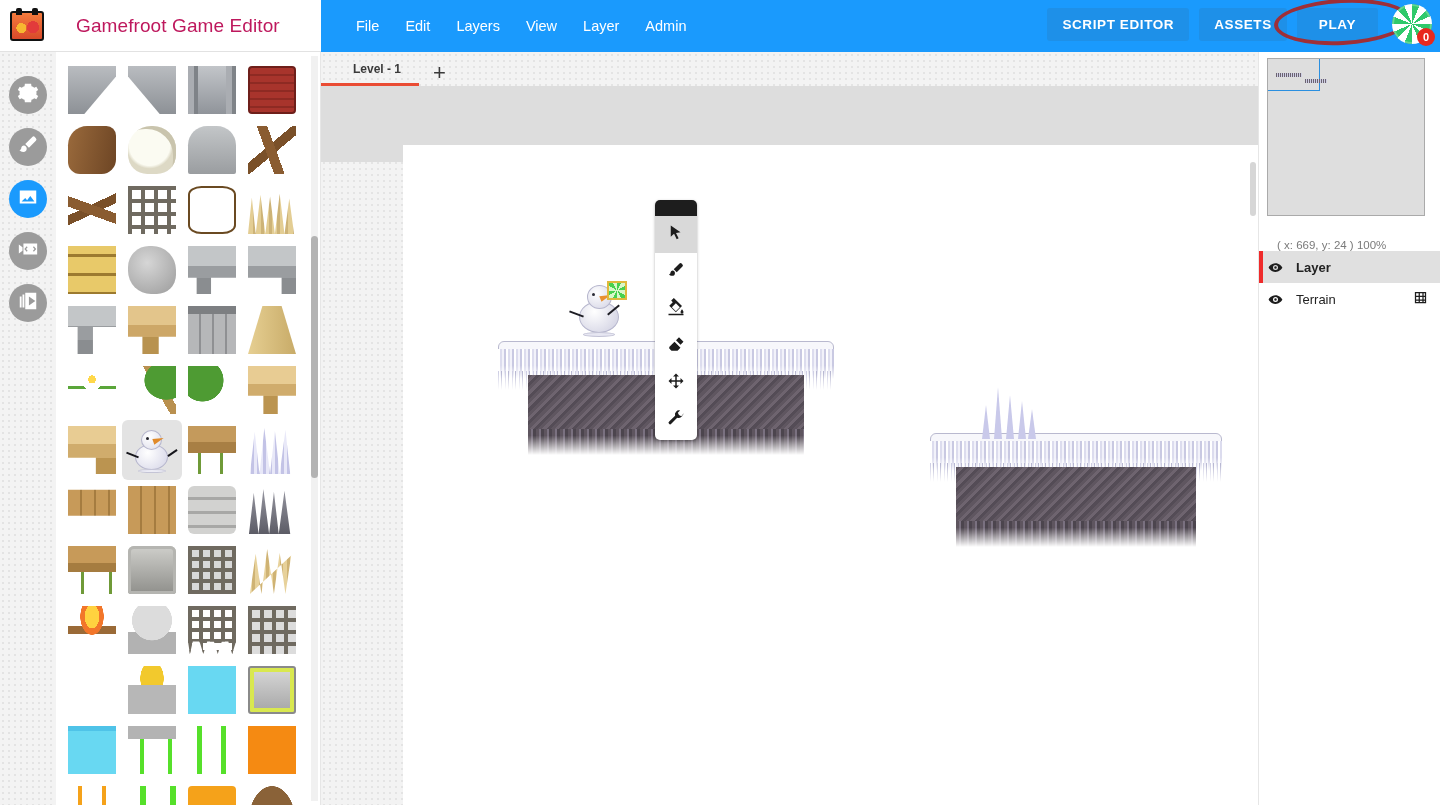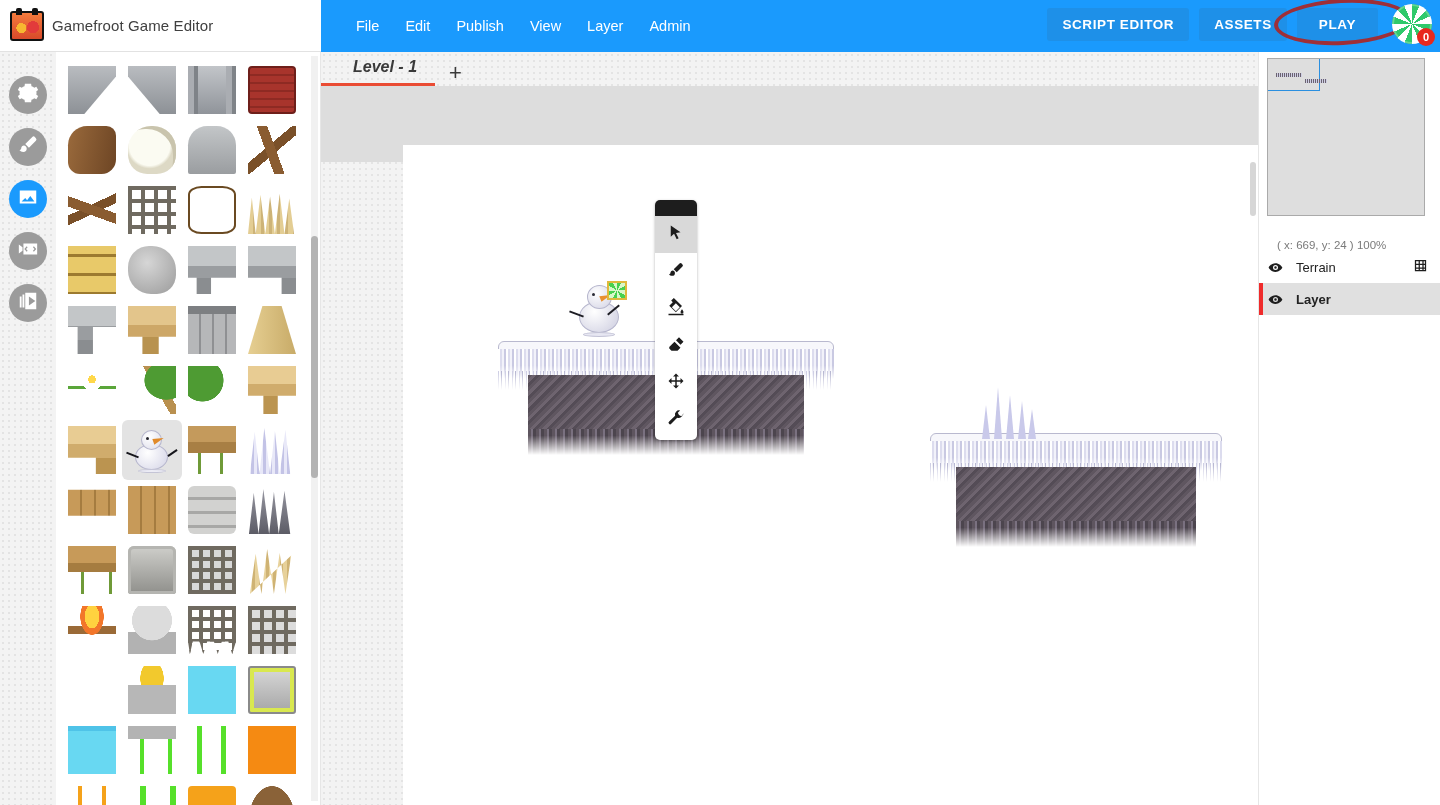--- a/index.html
+++ b/index.html
@@ -31,21 +31,21 @@
   }
   #logo:before {
     content: ""; position: absolute; left: 4px; top: -5px; width: 6px; height: 7px;
     background: #111; border-radius: 2px 2px 0 0;
   }
   #logo:after {
     content: ""; position: absolute; right: 4px; top: -5px; width: 6px; height: 7px;
     background: #111; border-radius: 2px 2px 0 0;
   }
   #brand-title {
-    margin-left: 8px; font-size: 15px; color: #404040; letter-spacing: .1px;
+    margin-left: 32px; font-size: 19px; color: #be185d; letter-spacing: .1px;
   }
   #headbar {
     flex: 1; background: #1a9afd; display: flex; align-items: center;
     position: relative;
   }
   #menu { display: flex; align-items: center; margin-left: 22px; }
   .menu-item {
     color: #fff; font-size: 14.5px; padding: 6px 13px; cursor: pointer;
     white-space: nowrap;
   }
@@ -126,22 +126,22 @@
     position: absolute; left: 321px; top: 52px; width: 937px; height: 753px;
     background: #f3f3f3;
     background-image: radial-gradient(#e4e4e4 1px, transparent 1px);
     background-size: 6px 6px;
   }
   #tabstrip {
     position: absolute; left: 0; top: 0; width: 937px; height: 34px;
     display: flex; align-items: flex-end;
   }
   #tab-level {
-    font-size: 16px; color: #3a3a3a; font-weight: bold;
-    padding: 0 18px 7px 32px; border-bottom: 3px solid #ea4c34; cursor: pointer; font-style: italic;
+    font-size: 12px; color: #3a3a3a; font-weight: bold;
+    padding: 0 18px 7px 32px; border-bottom: 3px solid #ea4c34; cursor: pointer;
   }
   #tab-add {
     font-size: 22px; color: #3a3a3a; padding: 0 14px 2px 14px; cursor: pointer;
     line-height: 1;
   }
   #editor-bg {
     position: absolute; left: 0; top: 34px; width: 937px; height: 76px;
     background: #dddddd;
   }
   #canvas-wrap {
@@ -298,21 +298,21 @@
 
 <div id="header">
   <div id="brand">
     <div id="logo"></div>
     <div id="brand-title">Gamefroot Game Editor</div>
   </div>
   <div id="headbar">
     <div id="menu">
         <div class="menu-item">File</div>
         <div class="menu-item">Edit</div>
-        <div class="menu-item">Publish</div>
+        <div class="menu-item">Layers</div>
         <div class="menu-item">View</div>
         <div class="menu-item">Layer</div>
         <div class="menu-item">Admin</div>
       </div>
     <div id="head-actions">
       <button class="head-btn">SCRIPT EDITOR</button>
       <button class="head-btn">ASSETS</button>
       <div id="play-wrap">
         <button class="head-btn">PLAY</button>
         <div id="play-annotation"></div>
@@ -609,33 +609,33 @@
     <div id="minimap">
       <div id="viewport-rect"></div>
       <div class="mini-plat" style="left:8px;top:14px;width:26px;"></div>
       <div class="mini-plat" style="left:37px;top:20px;width:22px;"></div>
     </div>
     <div id="coords">( x: 669, y: 24 ) 100%</div>
   </div>
 
 
   <div id="layers-list">
+      <div class="layer-row selected">
+        <div class="eye-icon">
+          <svg viewBox="0 0 24 24">
+            <path d="M12 5C6.5 5 2.2 9.1 1 12c1.2 2.9 5.5 7 11 7s9.8-4.1 11-7c-1.2-2.9-5.5-7-11-7zm0 11a4 4 0 110-8 4 4 0 010 8zm0-6a2 2 0 100 4 2 2 0 000-4z"></path>
+          </svg>
+        </div>
+        <div class="layer-name">Layer</div>
+      </div>
       <div class="layer-row">
         <div class="eye-icon">
           <svg viewBox="0 0 24 24">
             <path d="M12 5C6.5 5 2.2 9.1 1 12c1.2 2.9 5.5 7 11 7s9.8-4.1 11-7c-1.2-2.9-5.5-7-11-7zm0 11a4 4 0 110-8 4 4 0 010 8zm0-6a2 2 0 100 4 2 2 0 000-4z"></path>
           </svg>
         </div>
         <div class="layer-name">Terrain</div>
         <div class="grid-icon"><svg viewBox="0 0 24 24">
             <path d="M3 3h18v18H3V3zm2 2v4h4V5H5zm6 0v4h4V5h-4zm6 0v4h2V5h-2zM5 11v4h4v-4H5zm6 0v4h4v-4h-4zm6 0v4h2v-4h-2zM5 17v2h4v-2H5zm6 0v2h4v-2h-4zm6 0v2h2v-2h-2z"></path>
           </svg></div>
       </div>
-      <div class="layer-row selected">
-        <div class="eye-icon">
-          <svg viewBox="0 0 24 24">
-            <path d="M12 5C6.5 5 2.2 9.1 1 12c1.2 2.9 5.5 7 11 7s9.8-4.1 11-7c-1.2-2.9-5.5-7-11-7zm0 11a4 4 0 110-8 4 4 0 010 8zm0-6a2 2 0 100 4 2 2 0 000-4z"></path>
-          </svg>
-        </div>
-        <div class="layer-name">Layer</div>
-      </div>
     </div>
 </div>
 
 </body></html>

